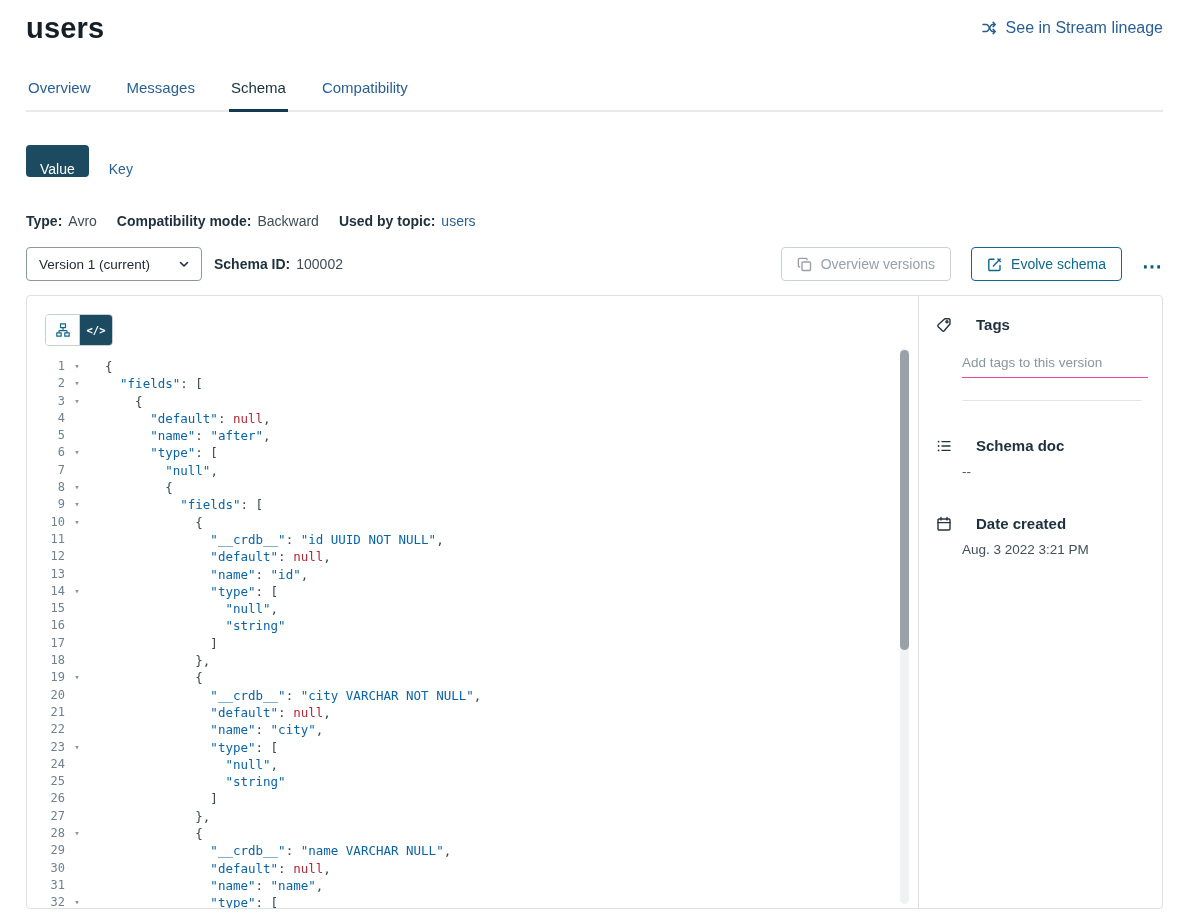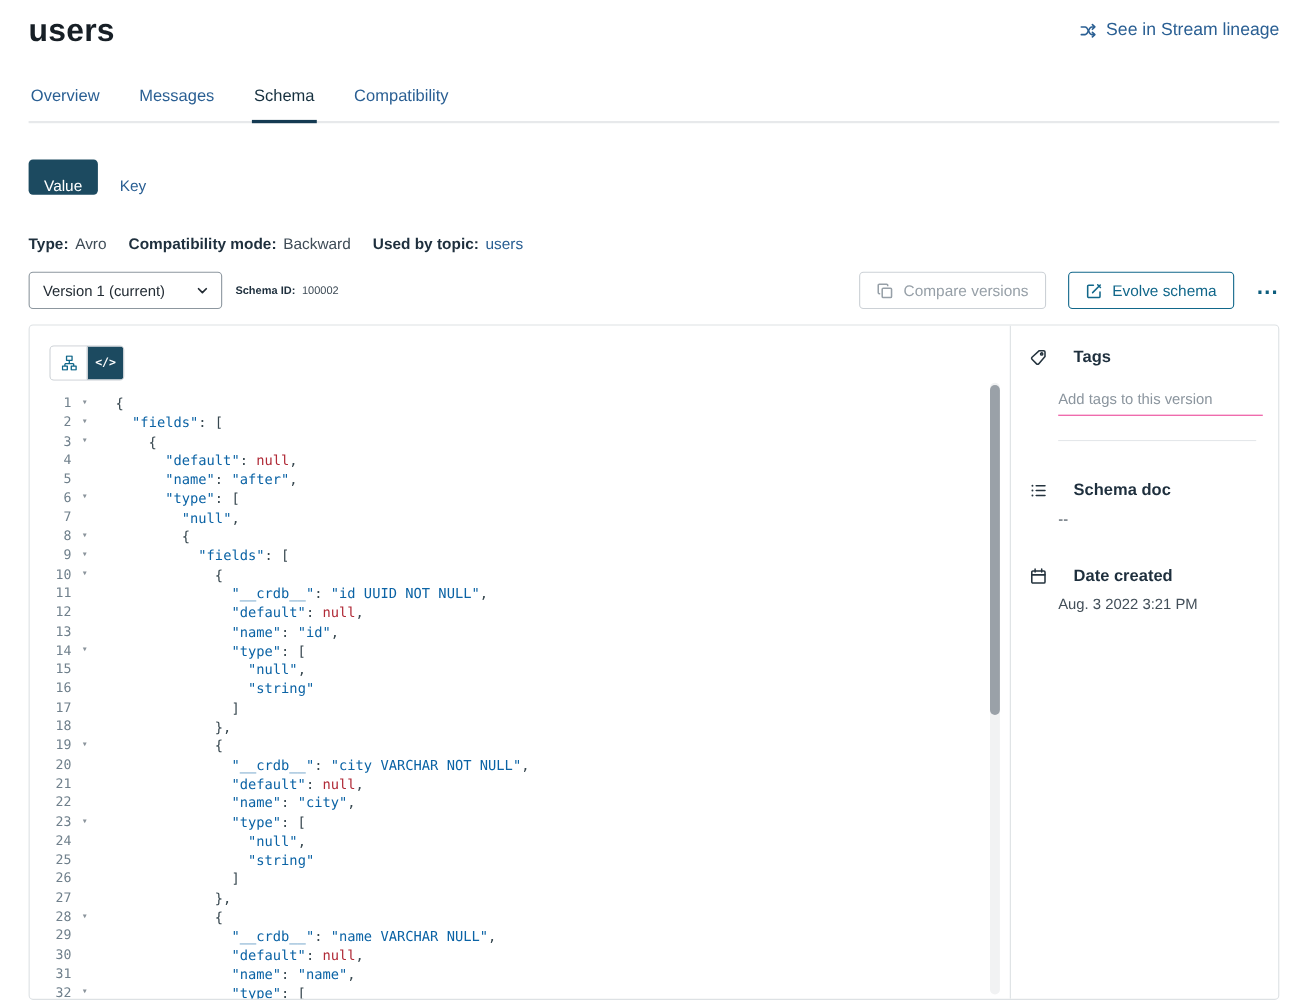--- a/index.html
+++ b/index.html
@@ -29,21 +29,21 @@
 
   
   .meta { margin-top: 36px; font-size: 14px; display: flex; gap: 6px; align-items: baseline; }
   .meta .lbl { font-weight: 700; color: #1e2f3d; }
   .meta .val { color: #3f4c57; margin-right: 14px; }
   .meta .link { color: #2a5f93; text-decoration: none; cursor: pointer; }
 
   
   .toolbar { margin-top: 18px; display: flex; align-items: center; }
   .select { width: 176px; height: 34px; border: 1px solid #8d979f; border-radius: 4px; display: flex; align-items: center; justify-content: space-between; padding: 0 9px 0 12px; font-size: 13.5px; color: #232c34; cursor: pointer; background: #fff; }
-  .schema-id { margin-left: 12px; font-size: 10px; display: flex; gap: 6px; }
+  .schema-id { margin-left: 12px; font-size: 14px; display: flex; gap: 6px; }
   .schema-id .lbl { font-weight: 700; }
   .schema-id .val { color: #3f4c57; }
   .right-actions { margin-left: auto; display: flex; align-items: center; gap: 20px; }
   .btn { height: 34px; display: inline-flex; align-items: center; gap: 9px; padding: 0 15px; border-radius: 4px; background: #fff; font-size: 14px; font-family: inherit; cursor: pointer; }
   .btn.disabled { border: 1px solid #ccd1d6; color: #97a0a8; }
   .btn.teal { border: 1px solid #11678a; color: #11678a; font-weight: 500; }
   .more-btn { border: none; background: none; color: #0d5d7d; font-size: 20px; font-weight: 700; cursor: pointer; letter-spacing: 1px; line-height: 1; padding: 4px 0 0 0; }
 
   
   .panel { margin-top: 14px; border: 1px solid #dde1e4; border-radius: 4px; height: 614px; display: flex; overflow: hidden; }
@@ -133,21 +133,21 @@
       <span class="val">100002</span>
     </div>
     <div class="right-actions">
       <button class="btn disabled">
         <span>
           <svg width="15" height="15" viewBox="0 0 15 15" fill="none" stroke="#97a0a8" stroke-width="1.4" stroke-linejoin="round">
             <rect x="5" y="5" width="8.5" height="8.5" rx="1"></rect>
             <path d="M10 3.2 V2.4 a1 1 0 0 0 -1 -1 H2.4 a1 1 0 0 0 -1 1 V9 a1 1 0 0 0 1 1 h0.8"></path>
           </svg>
         </span>
-        <span>Compare versions</span>
+        <span>Overview versions</span>
       </button>
       <button class="btn teal">
         <span>
           <svg width="15" height="15" viewBox="0 0 15 15" fill="none" stroke="#11678a" stroke-width="1.4" stroke-linecap="round" stroke-linejoin="round">
             <path d="M13 8.5 V12.5 a1 1 0 0 1 -1 1 H2.8 a1 1 0 0 1 -1 -1 V3.3 a1 1 0 0 1 1 -1 H7"></path>
             <path d="M6.3 9 L13.2 2.1"></path>
             <path d="M10.9 1.9 L13.4 4.4"></path>
           </svg>
         </span>
         <span>Evolve schema</span>

